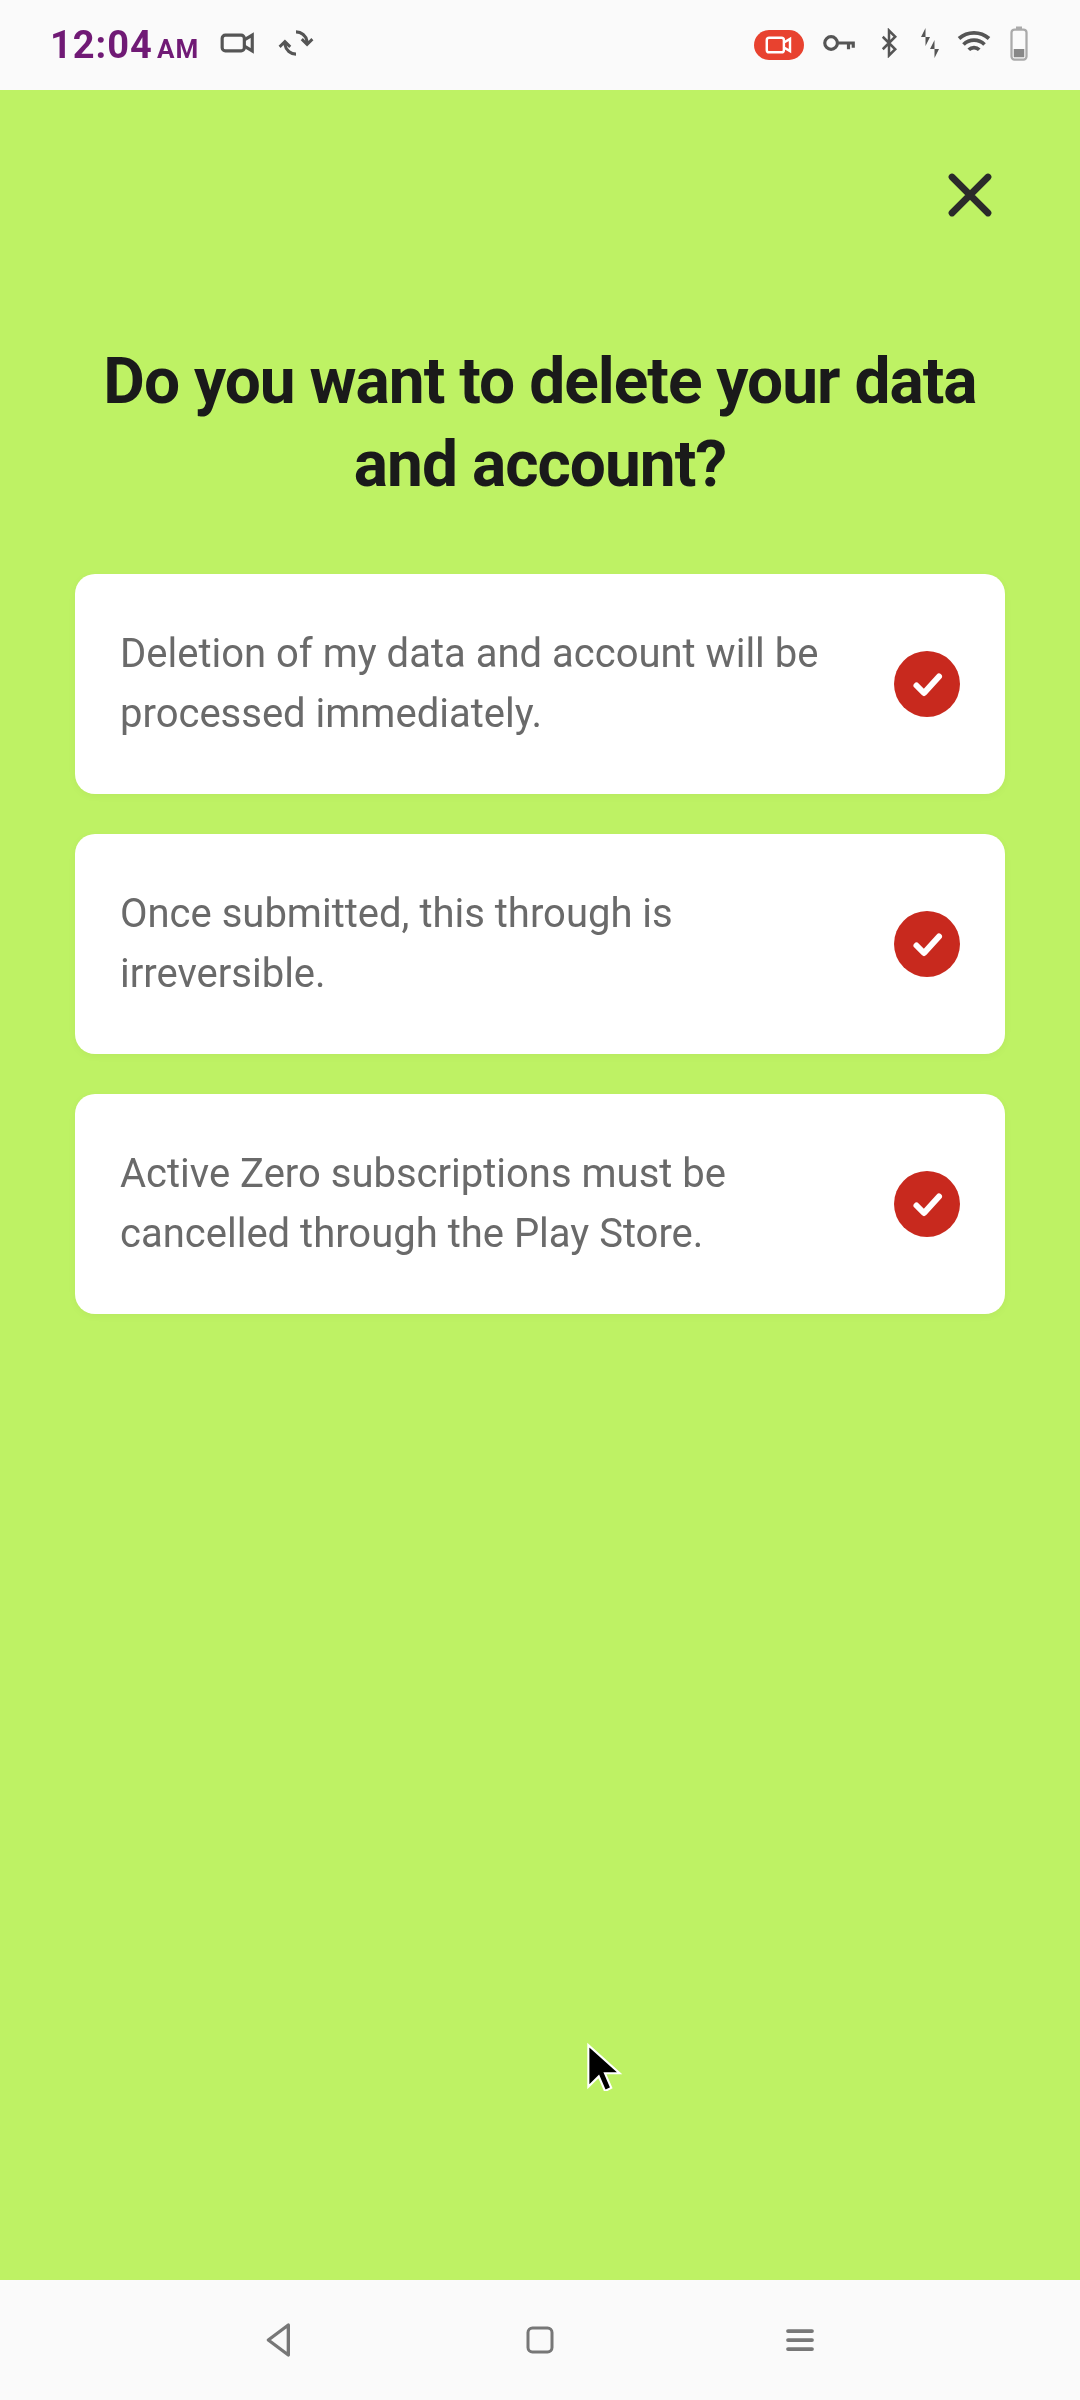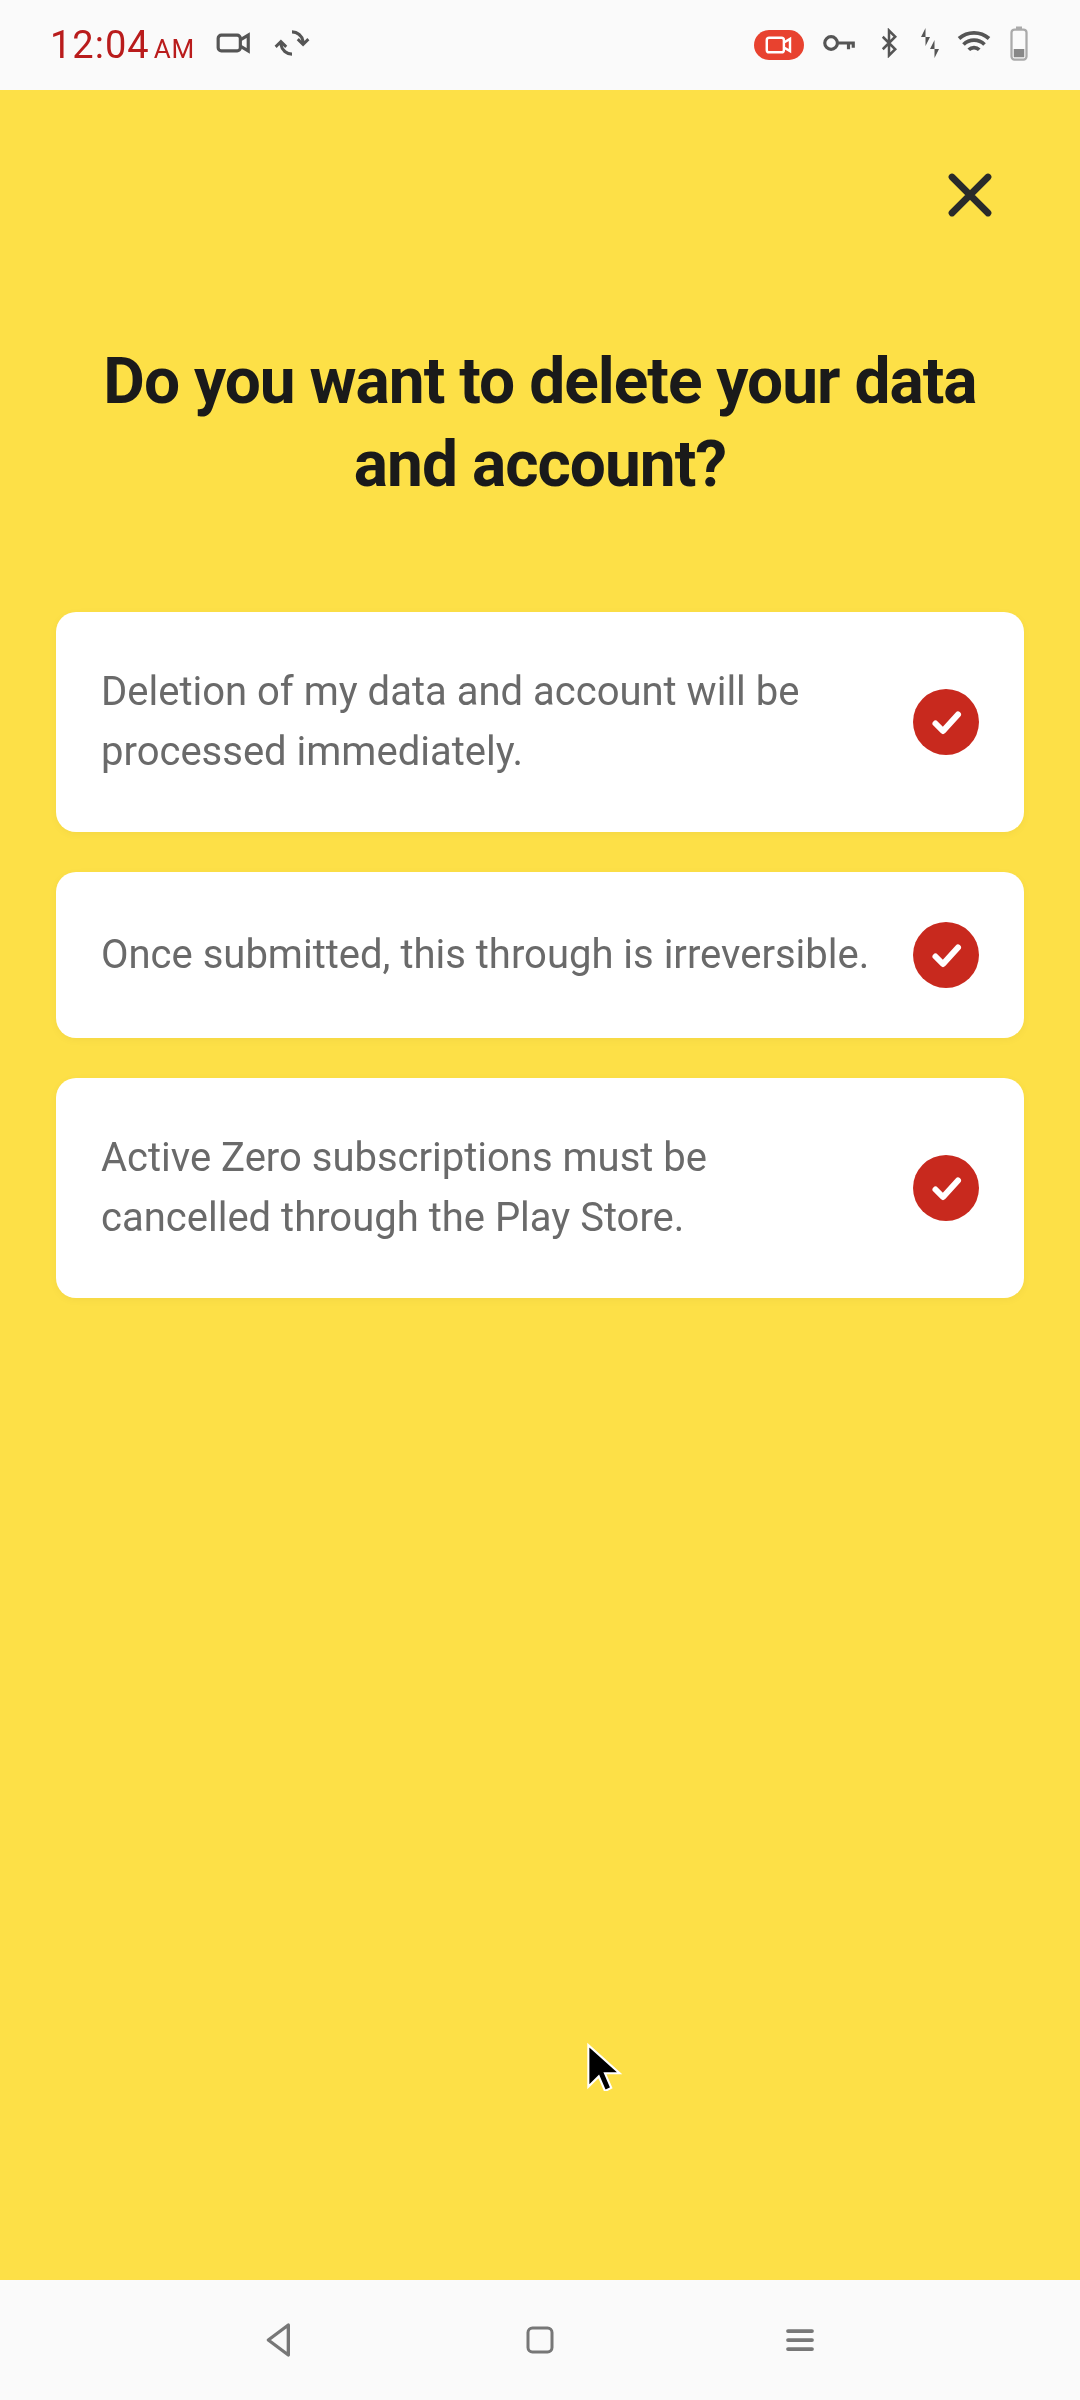--- a/index.html
+++ b/index.html
@@ -22,39 +22,39 @@
       padding: 0 50px;
       background: #fafafa;
     }
     .status-left {
       display: flex;
       align-items: center;
       gap: 20px;
     }
     .status-time {
       font-size: 38px;
-      font-weight: 400;
-      color: #b91c1c;
+      font-weight: 700;
+      color: #701a75;
       letter-spacing: 1px;
     }
     .status-time .ampm {
       font-size: 26px;
       margin-left: 4px;
     }
     .status-right {
       display: flex;
       align-items: center;
       gap: 16px;
     }
     .status-icon {
       color: #555;
     }
     .content-area {
-      background: #fde047;
-      padding: 0 56px;
+      background: #bef264;
+      padding: 0 75px;
       height: calc(2400px - 90px - 120px);
       position: relative;
     }
     .close-btn {
       position: absolute;
       top: 70px;
       right: 75px;
       width: 70px;
       height: 70px;
       display: flex;
@@ -73,21 +73,21 @@
     }
     .subheading {
       margin-top: 50px;
       font-size: 42px;
       color: #7a7a7a;
       text-align: center;
       line-height: 1.5;
       padding: 0 10px;
     }
     .cards {
-      margin-top: 106px;
+      margin-top: 68px;
     }
     .card {
       background: #fff;
       border-radius: 20px;
       padding: 50px 45px;
       margin-bottom: 40px;
       display: flex;
       align-items: center;
       justify-content: space-between;
       gap: 30px;

